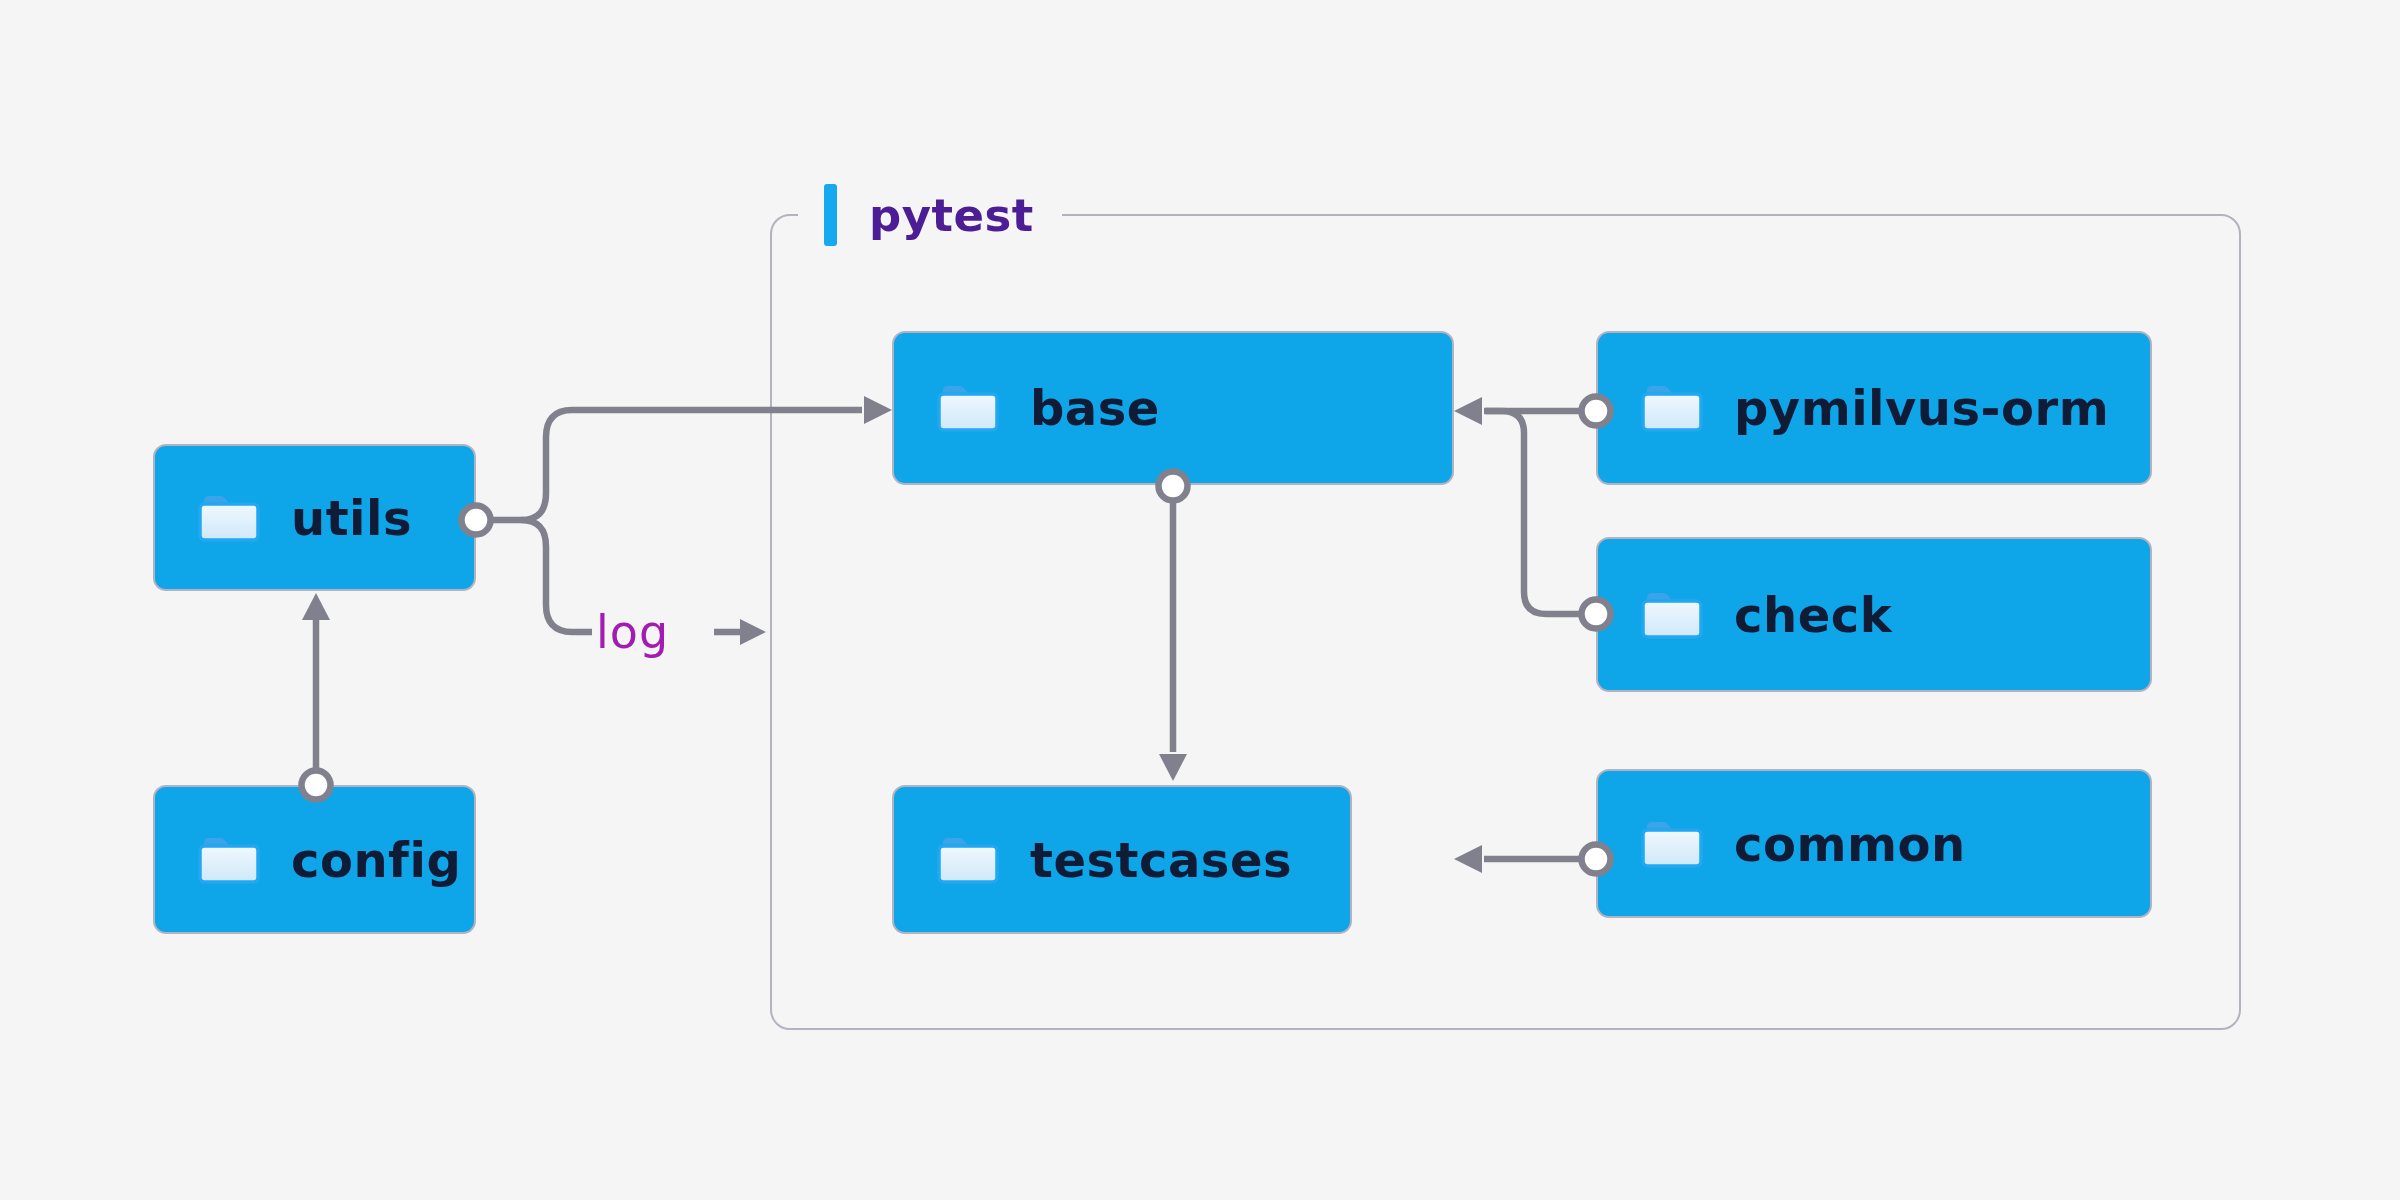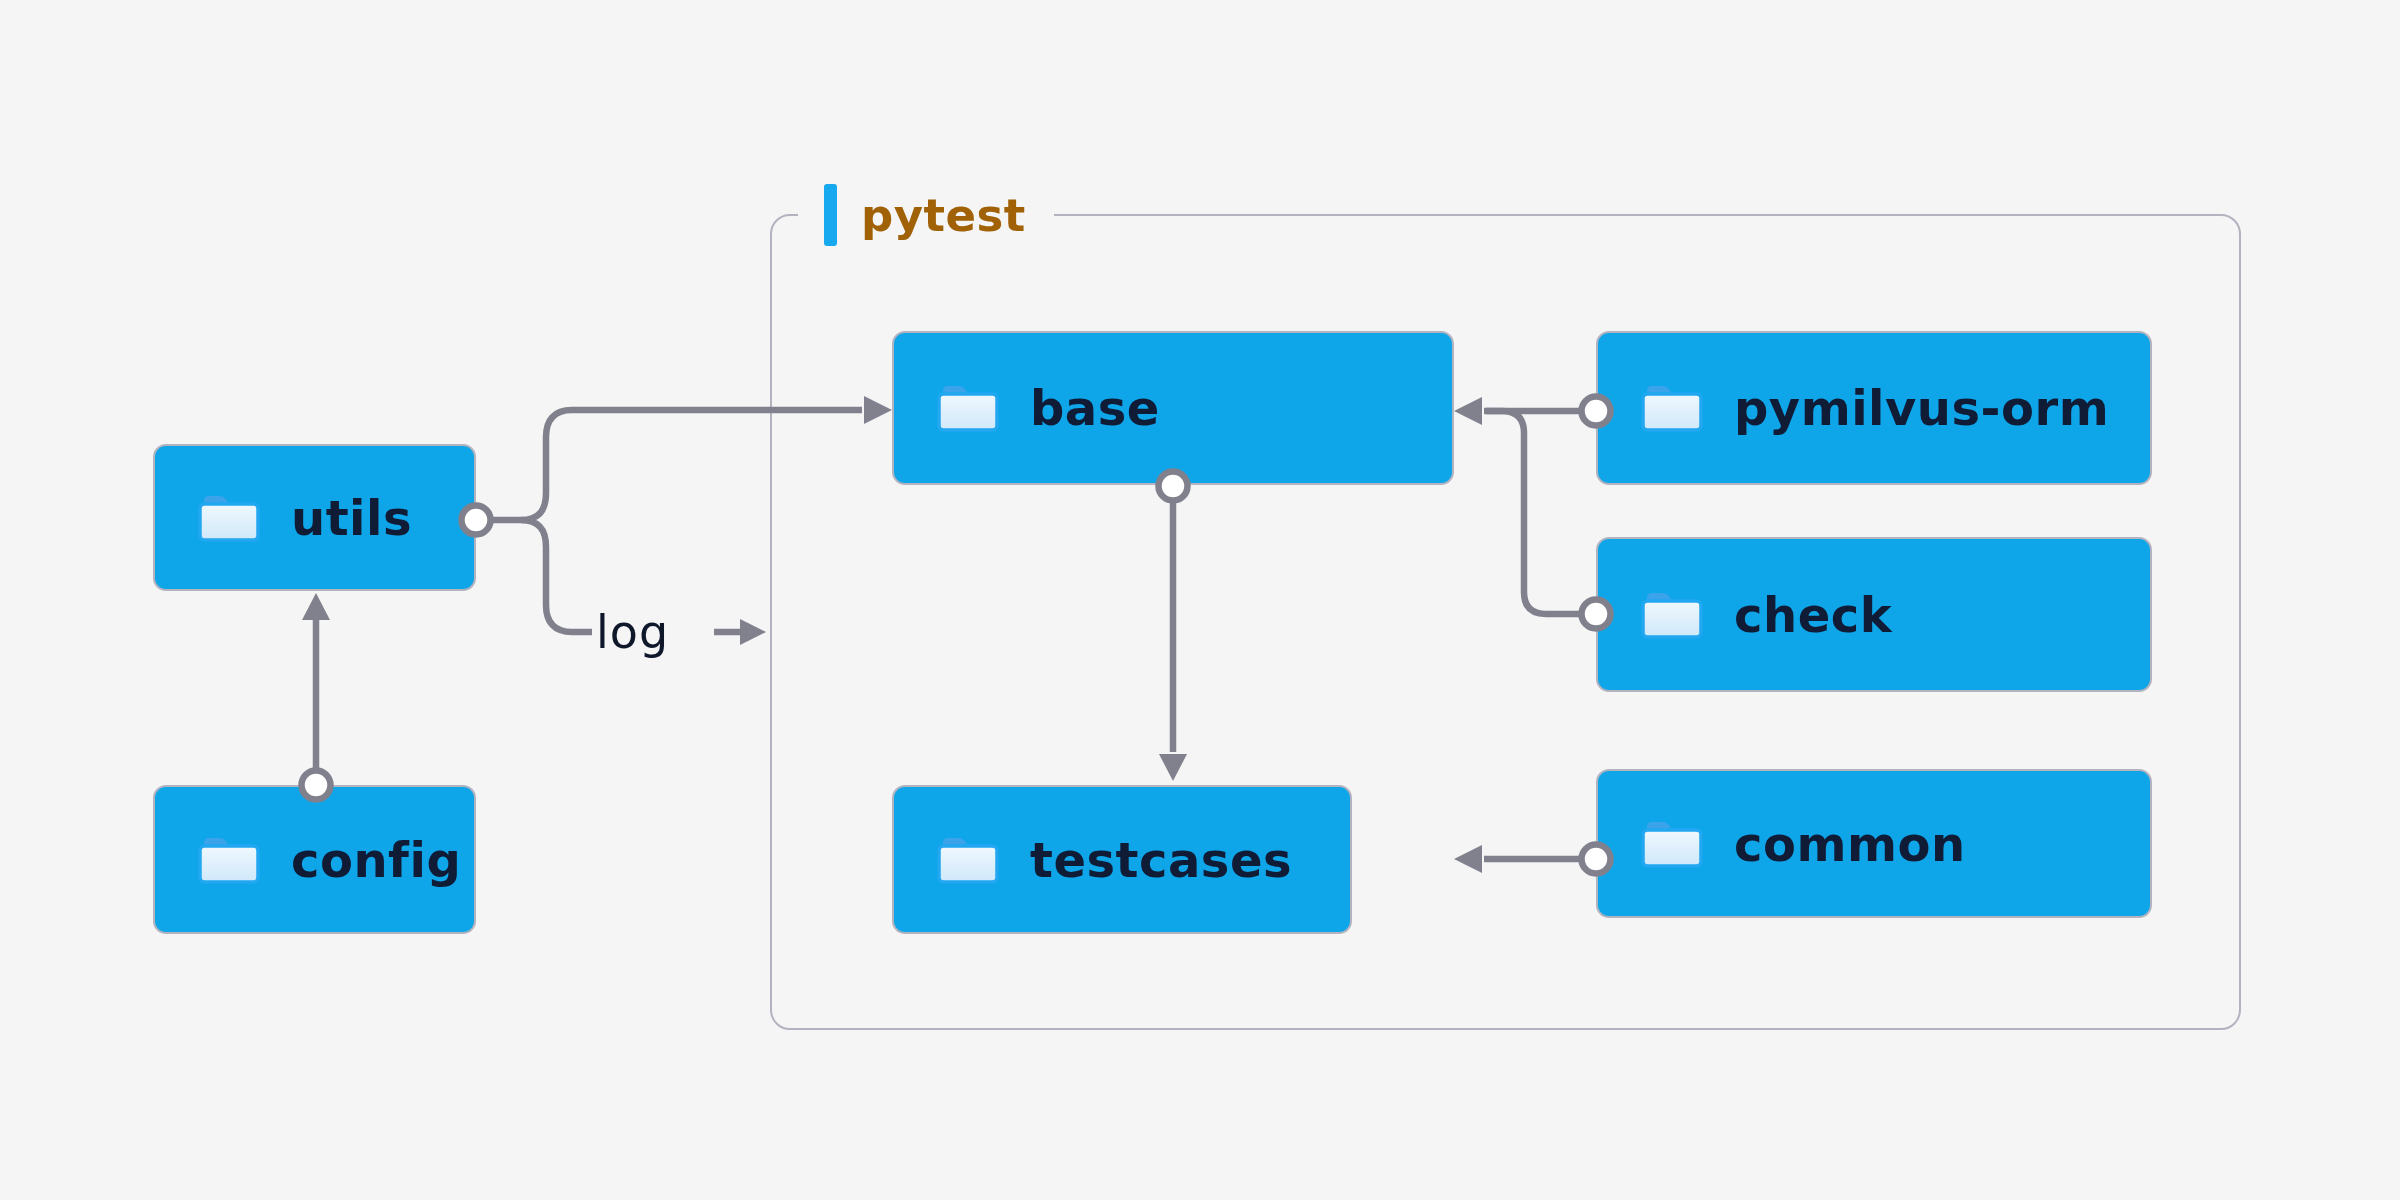--- a/index.html
+++ b/index.html
@@ -37,22 +37,23 @@
     z-index: 5;
   }
   .accent-bar {
     width: 13px; height: 62px;
     background: #17a9f0;
     border-radius: 3px;
   }
   .group-label-text {
     font-size: 45px;
     font-weight: 700;
-    color: #a16207;
+    color: #4c1d95;
     letter-spacing: 0.5px;
+    margin-left: 8px;
   }
   
   .node {
     position: absolute;
     background: #0ea5e9;
     border: 2.5px solid #b3b3c0;
     border-radius: 13px;
     box-sizing: border-box;
     display: flex;
     align-items: center;
@@ -96,21 +97,21 @@
     stroke-width: 6.5;
   }
   .edge-label {
     position: absolute;
     left: 596px; top: 601px;
     height: 62px;
     display: flex;
     align-items: center;
     font-size: 46px;
     font-weight: 500;
-    color: #0f172a;
+    color: #a21caf;
     z-index: 4;
     letter-spacing: 1px;
   }
 </style>
 </head>
 <body>
 
 <div class="stage">
 
   <svg width="0" height="0" style="position:absolute" aria-hidden="true">

